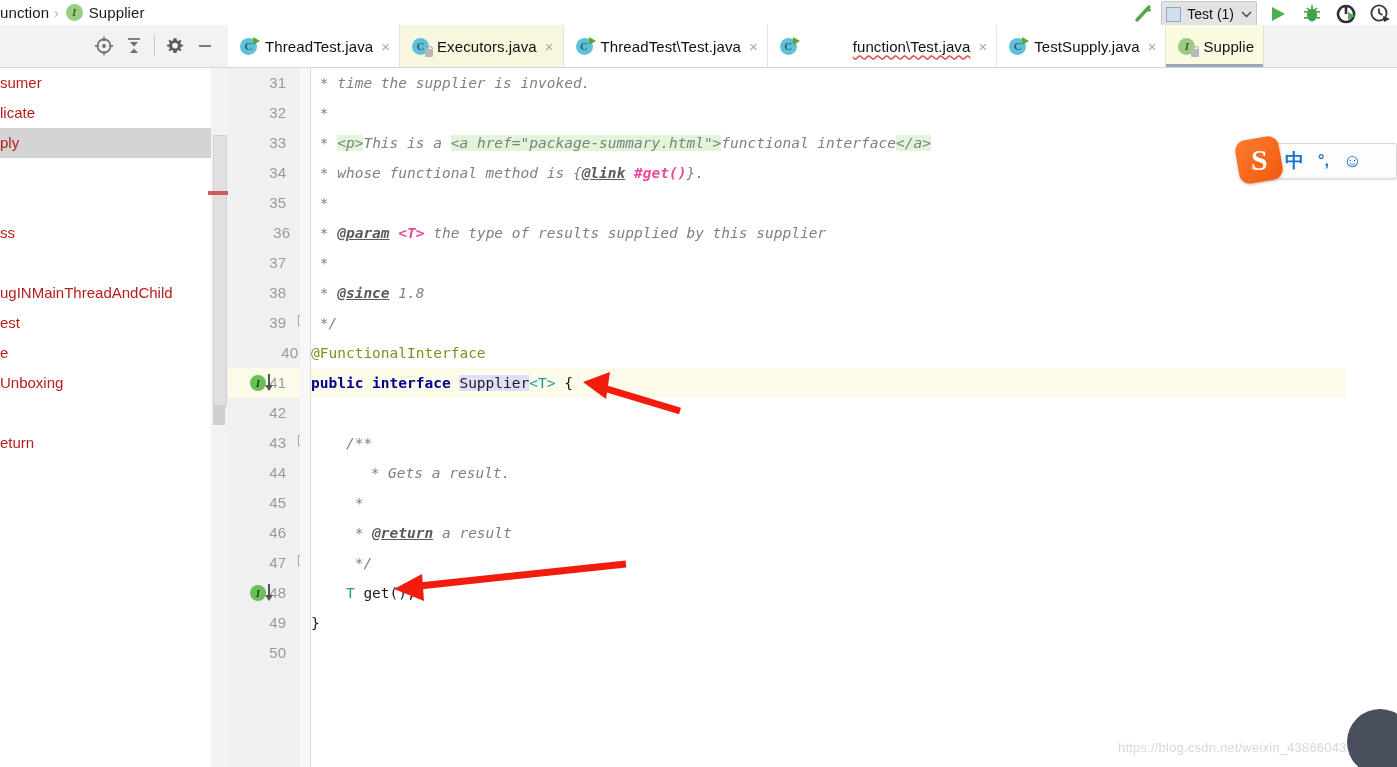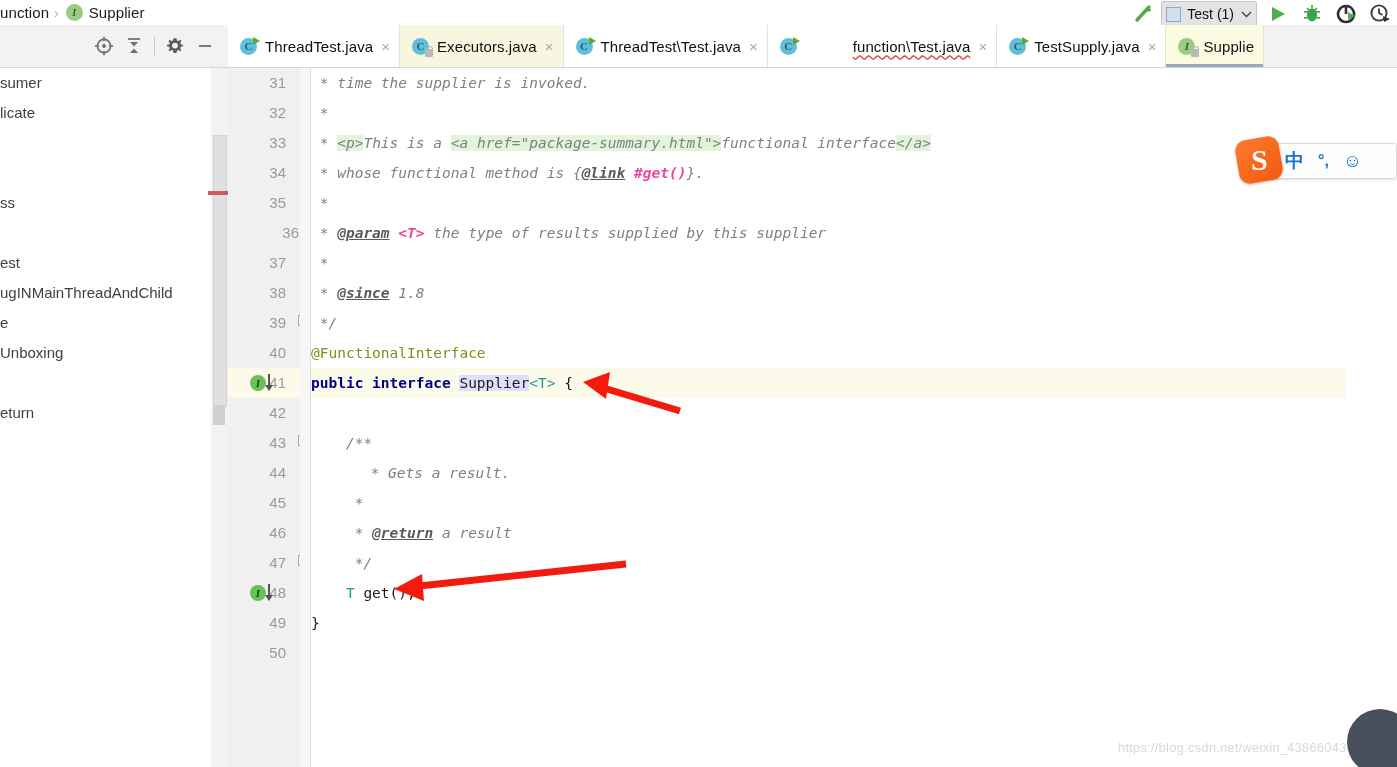--- a/index.html
+++ b/index.html
@@ -55,21 +55,21 @@
     position:absolute;left:0;top:0;width:228px;height:43px;
     background:#f2f2f2;border-bottom:1px solid #d6d6d6;
     display:flex;align-items:center;justify-content:flex-end;
     padding-right:8px;box-sizing:border-box;gap:0;
   }
   .lp-ico{width:30px;height:30px;display:flex;align-items:center;justify-content:center;}
   .lp-divider{width:1px;height:20px;background:#c8c8c8;margin:0 5px;}
 
   .tree{position:absolute;left:0;top:43px;width:212px;height:700px;overflow:hidden;}
   .tree-row{
-    height:30px;line-height:30px;font-size:15px;color:#404040;
+    height:30px;line-height:30px;font-size:15px;color:#b91c1c;
     white-space:nowrap;padding-left:0;box-sizing:border-box;
   }
   .tree-row.sel{background:#d4d4d4;}
   .tree-row.blank{}
 
   
   .lp-scroll-track{
     position:absolute;left:211px;top:43px;width:17px;height:700px;
     background:#f3f3f3;
   }
@@ -323,26 +323,27 @@
       <div class="lp-ico">
         <svg width="20" height="20" viewBox="0 0 20 20">
             <path d="M4 10 L16 10" stroke="#6e6e6e" stroke-width="1.8"></path>
           </svg>
       </div>
     </div>
 
     <div class="tree">
         <div class="tree-row">sumer</div>
         <div class="tree-row">licate</div>
+        <div class="tree-row sel">ply</div>
         <div class="tree-row blank"></div>
         <div class="tree-row blank"></div>
         <div class="tree-row">ss</div>
         <div class="tree-row blank"></div>
+        <div class="tree-row">ugINMainThreadAndChild</div>
         <div class="tree-row">est</div>
-        <div class="tree-row">ugINMainThreadAndChild</div>
         <div class="tree-row">e</div>
         <div class="tree-row">Unboxing</div>
         <div class="tree-row blank"></div>
         <div class="tree-row">eturn</div>
       </div>
 
     <div class="lp-scroll-track"></div>
     <div class="lp-scroll-thumb"></div>
     <div class="lp-scroll-thumb2"></div>
     <div class="lp-err-mark"></div>
@@ -408,38 +409,38 @@
         </div>
         <div class="row" style="position: absolute; left: 0px; top: 60px; width: 82px;">
           <span class="ln">33</span>
         </div>
         <div class="row" style="position: absolute; left: 0px; top: 90px; width: 82px;">
           <span class="ln">34</span>
         </div>
         <div class="row" style="position: absolute; left: 0px; top: 120px; width: 82px;">
           <span class="ln">35</span>
         </div>
-        <div class="row" style="position: absolute; left: 13px; top: 150px; width: 82px;">
+        <div class="row" style="position: absolute; left: 4px; top: 150px; width: 82px;">
           <span class="ln">36</span>
         </div>
         <div class="row" style="position: absolute; left: 0px; top: 180px; width: 82px;">
           <span class="ln">37</span>
         </div>
         <div class="row" style="position: absolute; left: 0px; top: 210px; width: 82px;">
           <span class="ln">38</span>
         </div>
         <div class="row" style="position: absolute; left: 0px; top: 240px; width: 82px;">
           <span class="ln">39</span>
           <span class="fold-end">
             <span class="fold-box"></span>
             <span class="fold-minus"></span>
             <span class="fold-tip-up"></span>
           </span>
         </div>
-        <div class="row" style="position: absolute; left: 0px; top: 270px; width: 82px;">
+        <div class="row" style="position: absolute; left: 12px; top: 270px; width: 82px;">
           <span class="ln">40</span>
         </div>
         <div class="row hl" style="position: absolute; left: 0px; top: 300px; width: 82px;">
           <span class="ln">41</span>
           <span class="gm-impl">I</span>
           <span class="gm-arrow"></span>
         </div>
         <div class="row" style="position: absolute; left: 0px; top: 330px; width: 82px;">
           <span class="ln">42</span>
         </div>

